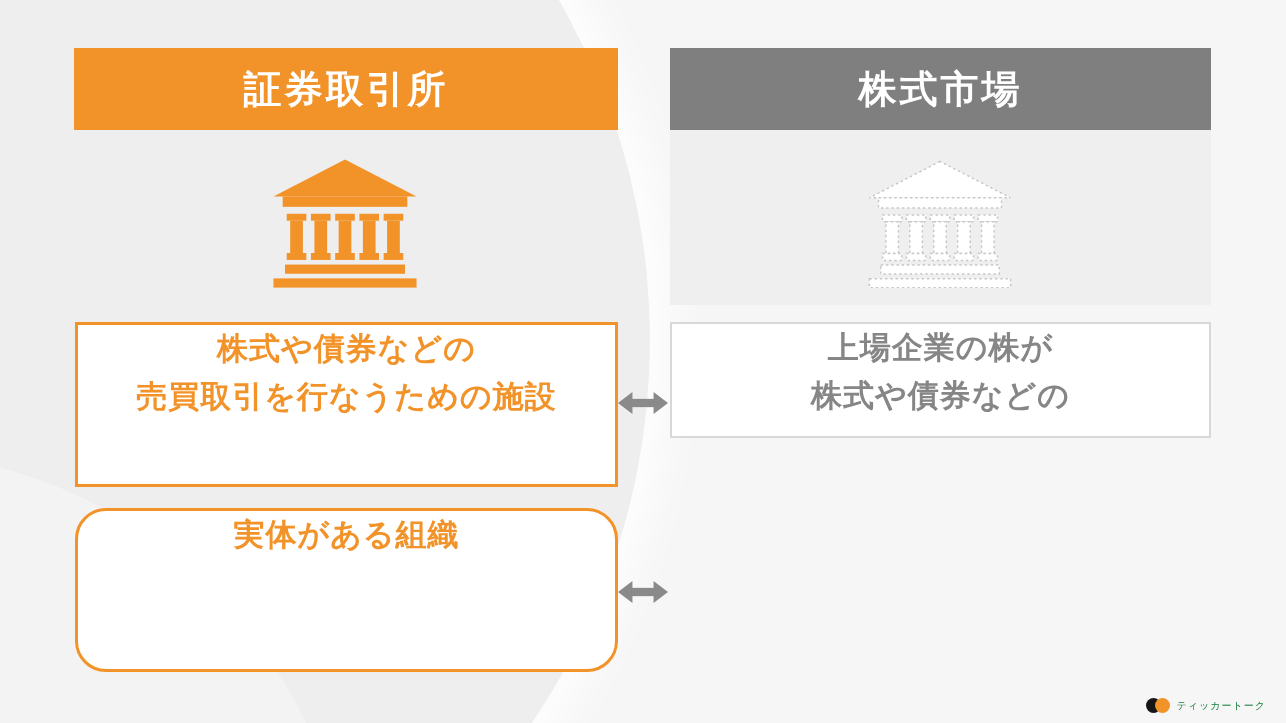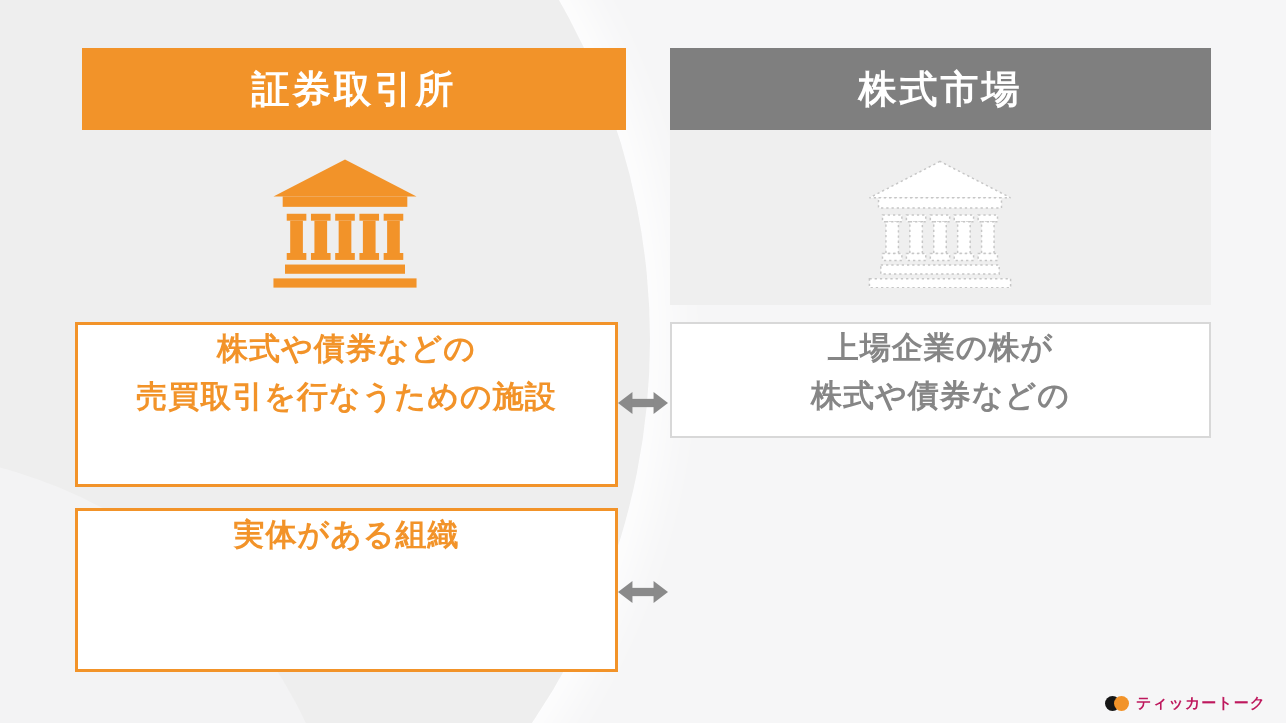--- a/index.html
+++ b/index.html
@@ -19,21 +19,21 @@
     position:absolute; left:-590px; top:452px; width:940px; height:940px;
     border-radius:50%; background:#f3f3f4;
   }
 
   
   .col-header{
     position:absolute; top:48px; height:82px;
     display:flex; align-items:center; justify-content:center;
     color:#ffffff; font-size:38px; font-weight:bold; letter-spacing:3px;
   }
-  .col-header.left{ left:74px; width:544px; background:#f29329;margin-left:8px; }
+  .col-header.left{ left:74px; width:544px; background:#f29329; }
   .col-header.right{ left:670px; width:541px; background:#7f7f7f; }
 
   
   .right-icon-panel{
     position:absolute; left:670px; top:130px; width:541px; height:175px;
     background:#efefef;
   }
 
   .bank-icon-wrap{ position:absolute; }
   .bank-icon-wrap.left{ left:270px; top:158px; width:150px; height:130px; }
@@ -44,38 +44,38 @@
   .cmp-box{
     position:absolute;
     display:flex; flex-direction:column; align-items:center; justify-content:flex-start;
     background:#ffffff; text-align:center;
     font-weight:bold; font-size:31px; line-height:48px; letter-spacing:1px;
   }
   .cmp-box.orange{ border:3px solid #f29329; color:#f29329; }
   .cmp-box.gray{ border:2px solid #d8d8d8; color:#868686; }
   .box-l1{ left:75px; width:543px; top:322px; height:165px; }
   .box-r1{ left:670px; width:541px; top:322px; height:116px; }
-  .box-l2{ left:75px; width:543px; top:508px; height:164px; }
+  .box-l2{ left:75px; width:543px; top:508px; height:164px;border-radius:31px; }
   .box-r2{ left:670px; width:541px; top:508px; height:164px; }
 
   .arrow{ position:absolute; left:618px; width:50px; height:26px; }
   .arrow.a1{ top:390px; }
   .arrow.a2{ top:579px; }
   .arrow svg{ width:100%; height:100%; display:block; }
 
   
   .brand{
     position:absolute; right:20px; bottom:10px;
     display:flex; align-items:center; gap:7px;
   }
   .brand-mark{ display:flex; align-items:center; }
   .dot{ width:15px; height:15px; border-radius:50%; }
   .dot.dark{ background:#161616; }
   .dot.orange{ background:#f29329; margin-left:-6px; }
-  .brand-name{ font-size:15px; font-weight:bold; color:#be185d; letter-spacing:1px; }
+  .brand-name{ font-size:10px; font-weight:normal; color:#15803d; letter-spacing:1px; }
 </style>
 </head>
 <body>
 
 <div class="canvas">
 
   <div class="bg-circle-large"></div>
   <div class="bg-circle-bottom"></div>
 
   <div class="col-header left">

